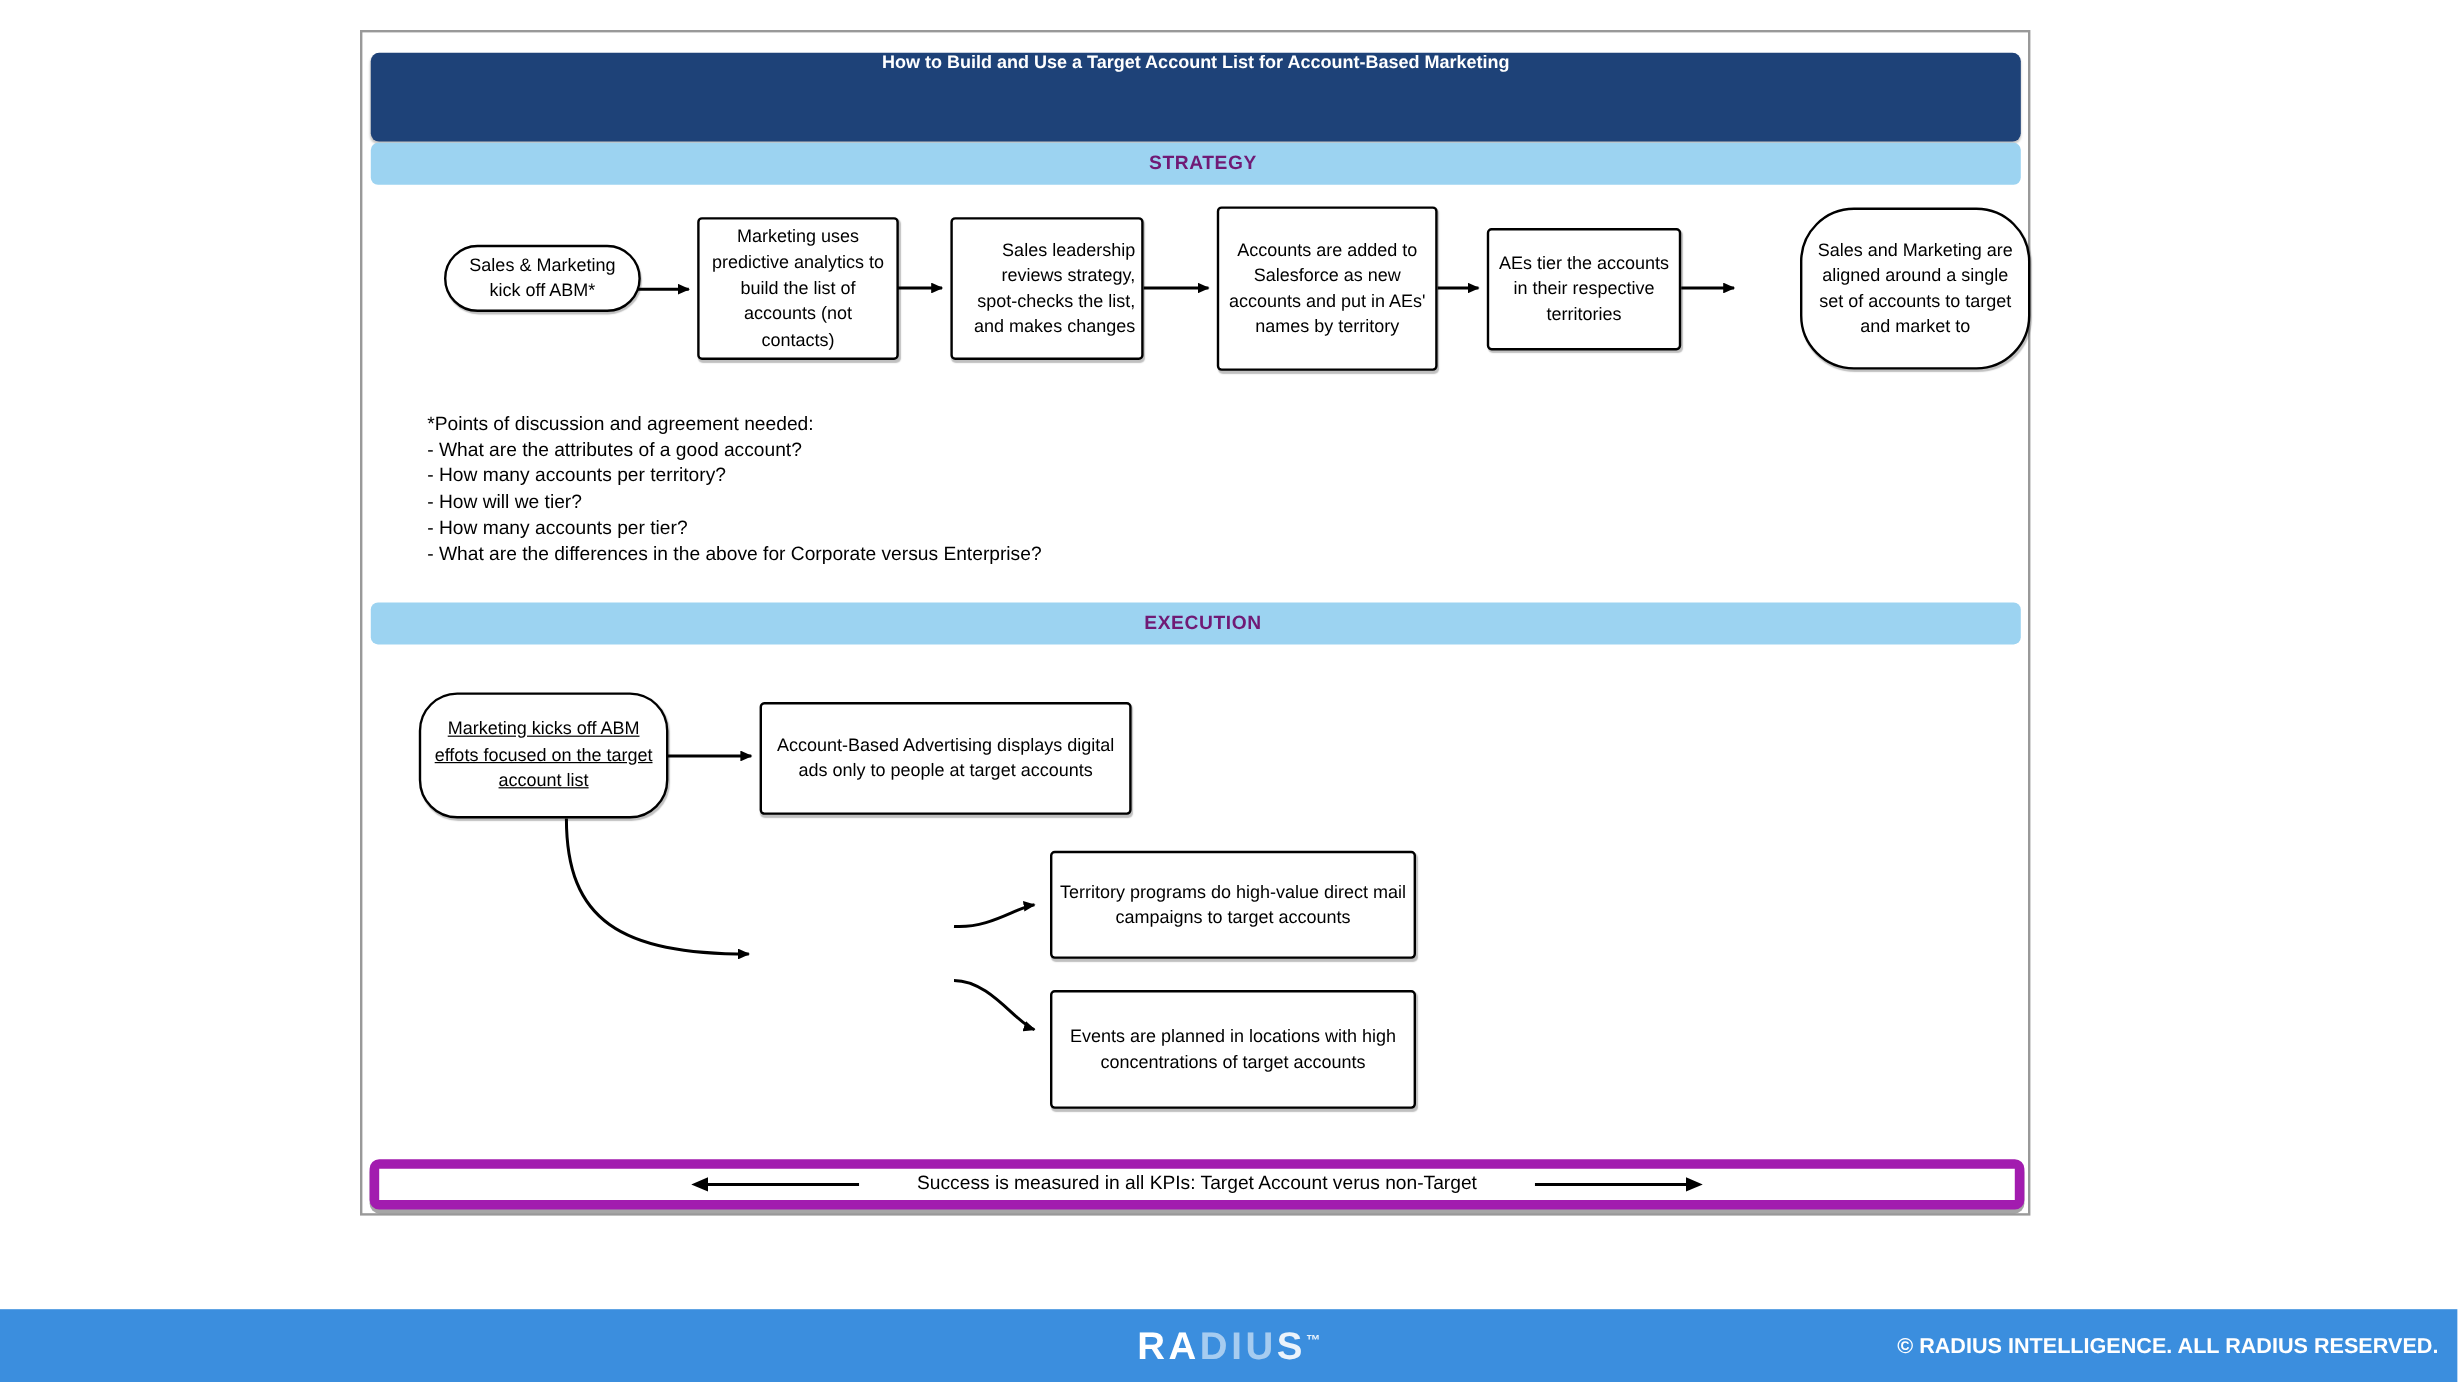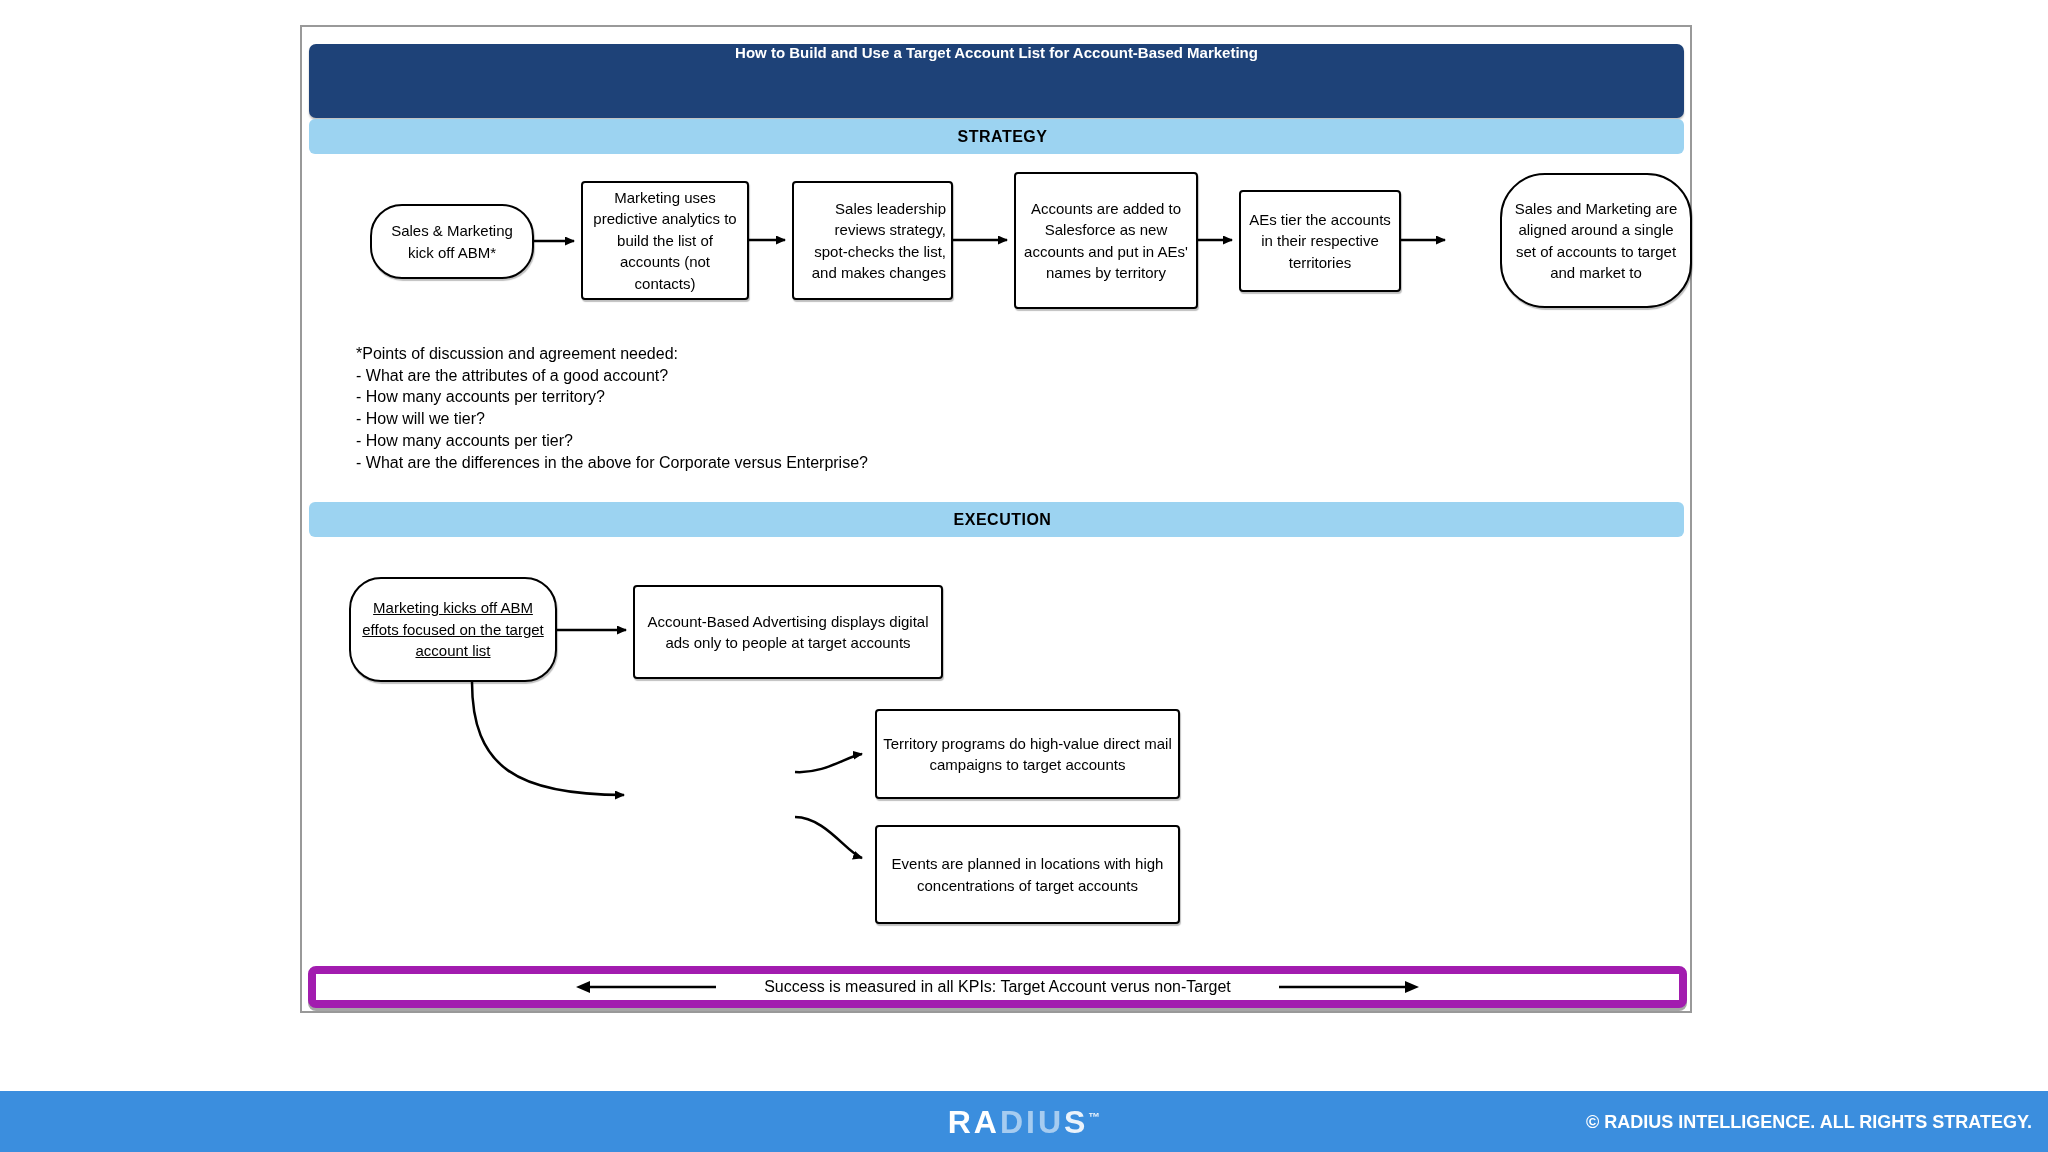--- a/index.html
+++ b/index.html
@@ -29,21 +29,21 @@
     border-radius:7px;
     display:flex;align-items:flex-start;justify-content:center;
     color:#ffffff;font-size:15px;font-weight:bold;
     box-shadow:0 2px 2px rgba(0,0,0,0.25);
   }
   .band{
     position:absolute;left:7px;width:1375px;height:35px;
     background:var(--band-bg,#9CD3F1);
     border-radius:6px;
     display:flex;align-items:center;justify-content:center;
-    color:#000000;font-size:16px;font-weight:bold;letter-spacing:0.5px;padding-left:12px;
+    color:#701a75;font-size:16px;font-weight:bold;letter-spacing:0.5px;padding-left:12px;
   }
   .band.strategy{top:92px;}
   .band.execution{top:475px;}
   .node{
     position:absolute;
     background:#ffffff;
     border:2px solid #000000;
     border-radius:4px;
     display:flex;align-items:center;justify-content:center;
     text-align:center;
@@ -107,21 +107,21 @@
   </svg>
 
   <div class="title-bar">
     <span>How to Build and Use a Target Account List for Account-Based Marketing</span>
   </div>
 
   <div class="band strategy">
     <span>STRATEGY</span>
   </div>
 
-  <div class="node stadium" style="left:68px;top:177px;width:164px;height:75px;justify-content:flex-end;">
+  <div class="node stadium" style="left:68px;top:177px;width:164px;height:56px;justify-content:flex-end;">
     <span>Sales &amp; Marketing kick off ABM*</span>
   </div>
   <div class="node" style="left:279px;top:154px;width:168px;height:119px;">
     <span>Marketing uses predictive analytics to build the list of accounts (not contacts)</span>
   </div>
   <div class="node" style="left:490px;top:154px;width:161px;height:119px;text-align:right;">
     <span>Sales leadership reviews strategy, spot-checks the list, and makes changes</span>
   </div>
   <div class="node" style="left:712px;top:145px;width:184px;height:137px;">
     <span>Accounts are added to Salesforce as new accounts and put in AEs' names by territory</span>
@@ -168,14 +168,14 @@
     <svg width="140" height="14" viewBox="0 0 140 14">
       <line x1="0" y1="7" x2="126" y2="7" stroke="#000" stroke-width="2.5"></line>
       <path d="M126,1 L140,7 L126,13 z" fill="#000"></path>
     </svg>
   </div>
 
 </div>
 
 <div class="footer-bar">
   <div class="radius-logo"><span>RA</span><span class="logo-dim">DIU</span><span class="logo-semi">S</span><span class="logo-tm">™</span></div>
-  <div class="copyright">© RADIUS INTELLIGENCE. ALL RIGHTS STRATEGY.</div>
+  <div class="copyright">© RADIUS INTELLIGENCE. ALL RADIUS RESERVED.</div>
 </div>
 
 </body></html>

